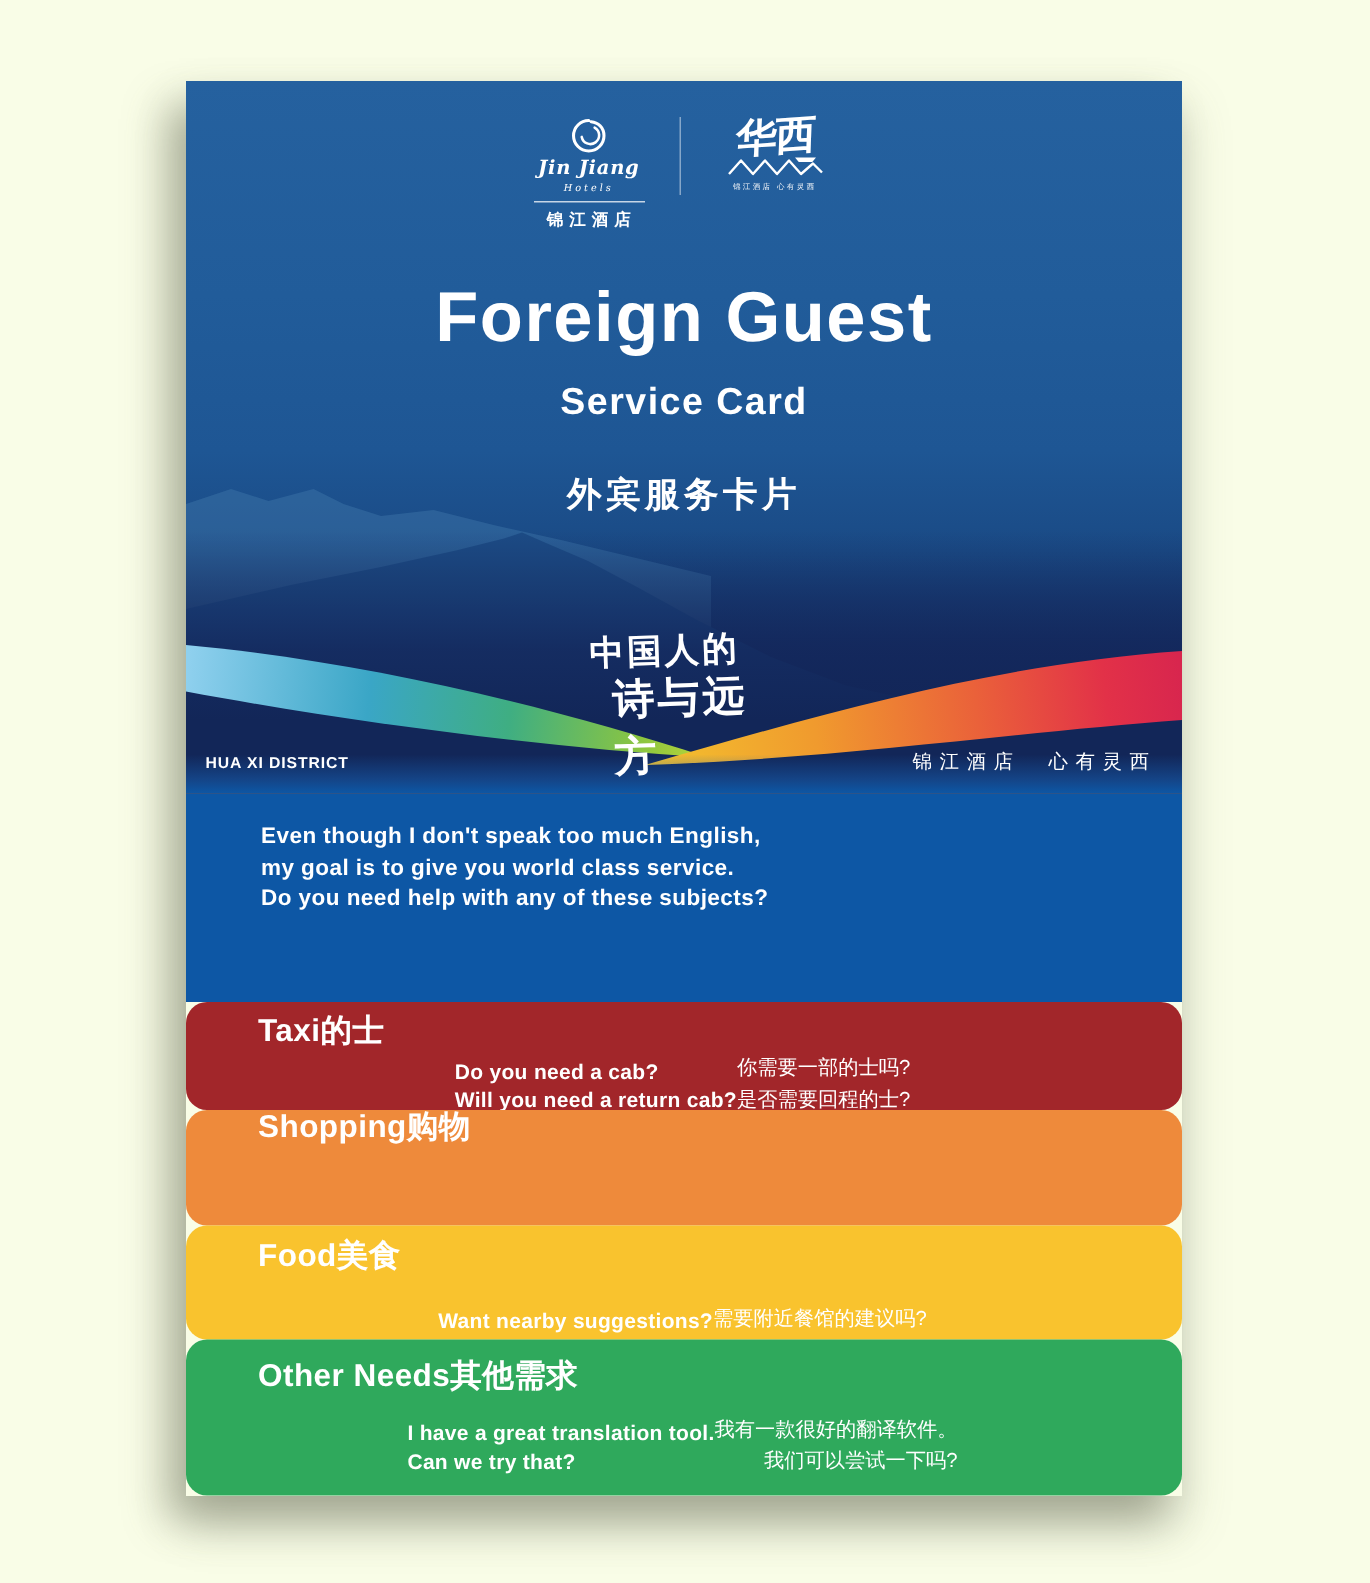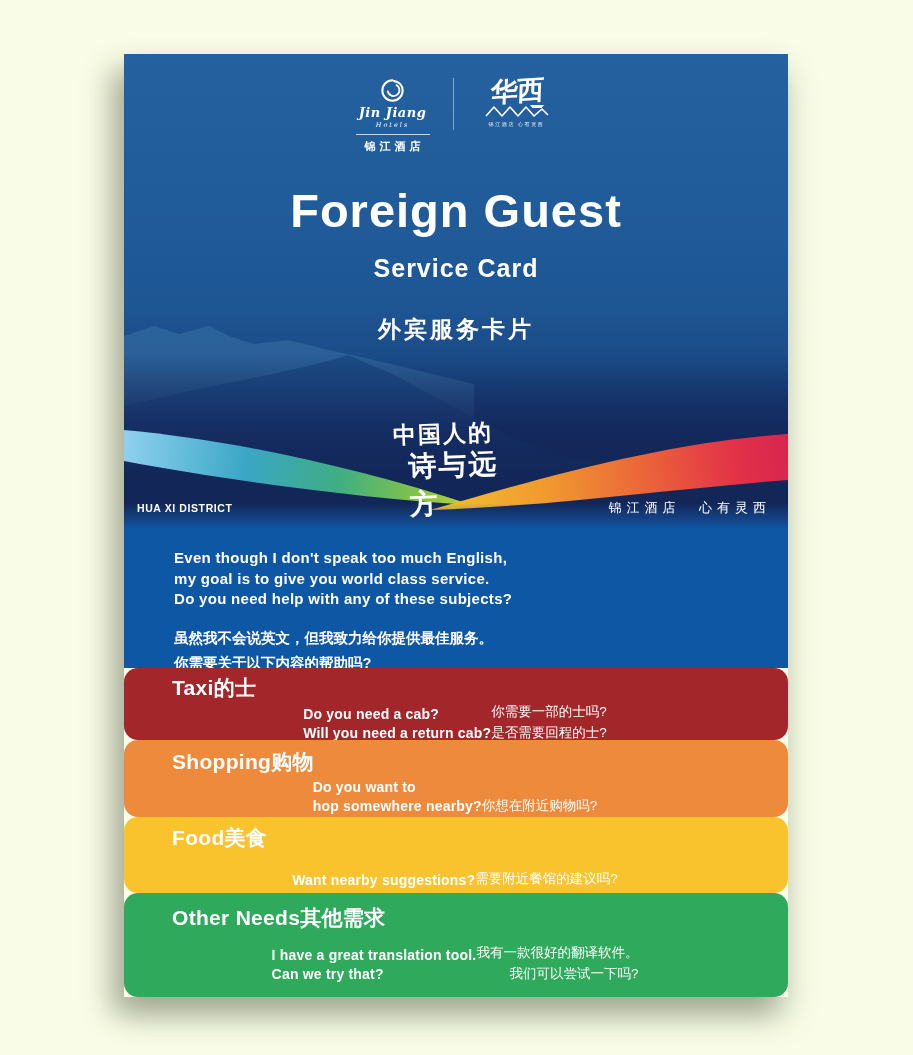--- a/index.html
+++ b/index.html
@@ -60,21 +60,21 @@
   .intro-cn { margin-top:16px; }
   .intro-cn div { font-size:14.5px; line-height:25px; font-weight:600; }
   
   .band { width:664px; padding:0 50px 0 48px; position:relative;border-radius:14px; }
   .band h3 { font-size:21px; font-weight:800; letter-spacing:.3px; line-height:24px; }
   .band-row { display:flex; justify-content:center; align-items:flex-end; }
   .band-en div { font-size:14px; line-height:19px; font-weight:700; letter-spacing:.2px; }
   .band-cn { text-align:right; }
   .band-cn div { font-size:13.5px; line-height:20.5px; font-weight:500; }
   .band-taxi     { height:72px; }  .band-taxi h3     { padding-top:8px; }  .band-taxi .band-row     { margin-top:2px; }
-  .band-shopping { height:77px; }  .band-shopping h3 { padding-top:10px; } .band-shopping .band-row { margin-top:4px; }
+  .band-shopping { height:77px; }  .band-shopping h3 { } .band-shopping .band-row { margin-top:4px; }
   .band-food     { height:76px; }  .band-food h3     { padding-top:9px; }  .band-food .band-row     { margin-top:19px; }
   .band-other    { height:104px; } .band-other h3    { padding-top:13px; } .band-other .band-row    { margin-top:13px; }
 </style>
 </head>
 <body style="background: rgb(249, 253, 231);">
 
 <div class="card">
 
   <section class="hero">
 
@@ -148,51 +148,38 @@
       <div class="hf-right">锦江酒店 心有灵西</div>
     </div>
   </section>
 
   <section class="intro" style="background: rgb(13, 87, 165);">
     <div class="intro-en">
       <div>Even though I don't speak too much English,</div>
       <div>my goal is to give you world class service.</div>
       <div>Do you need help with any of these subjects?</div>
     </div>
-    <div class="intro-cn">
-      <div>虽然我不会说英文，但我致力给你提供最佳服务。</div>
-      <div>你需要关于以下内容的帮助吗?</div>
-    </div>
   </section>
 
   <section class="band band-taxi" style="background: rgb(162, 38, 42);">
     <h3>Taxi的士</h3>
     <div class="band-row">
       <div class="band-en">
         <div>Do you need a cab?</div>
         <div>Will you need a return cab?</div>
       </div>
       <div class="band-cn">
         <div>你需要一部的士吗?</div>
         <div>是否需要回程的士?</div>
       </div>
     </div>
   </section>
 
   <section class="band band-shopping" style="background: rgb(238, 138, 59);">
     <h3>Shopping购物</h3>
-    <div class="band-row">
-      <div class="band-en">
-        <div>Do you want to</div>
-        <div>hop somewhere nearby?</div>
-      </div>
-      <div class="band-cn">
-        <div>你想在附近购物吗?</div>
-      </div>
-    </div>
   </section>
 
   <section class="band band-food" style="background: rgb(249, 195, 46);">
     <h3>Food美食</h3>
     <div class="band-row">
       <div class="band-en">
         <div>Want nearby suggestions?</div>
       </div>
       <div class="band-cn">
         <div>需要附近餐馆的建议吗?</div>

